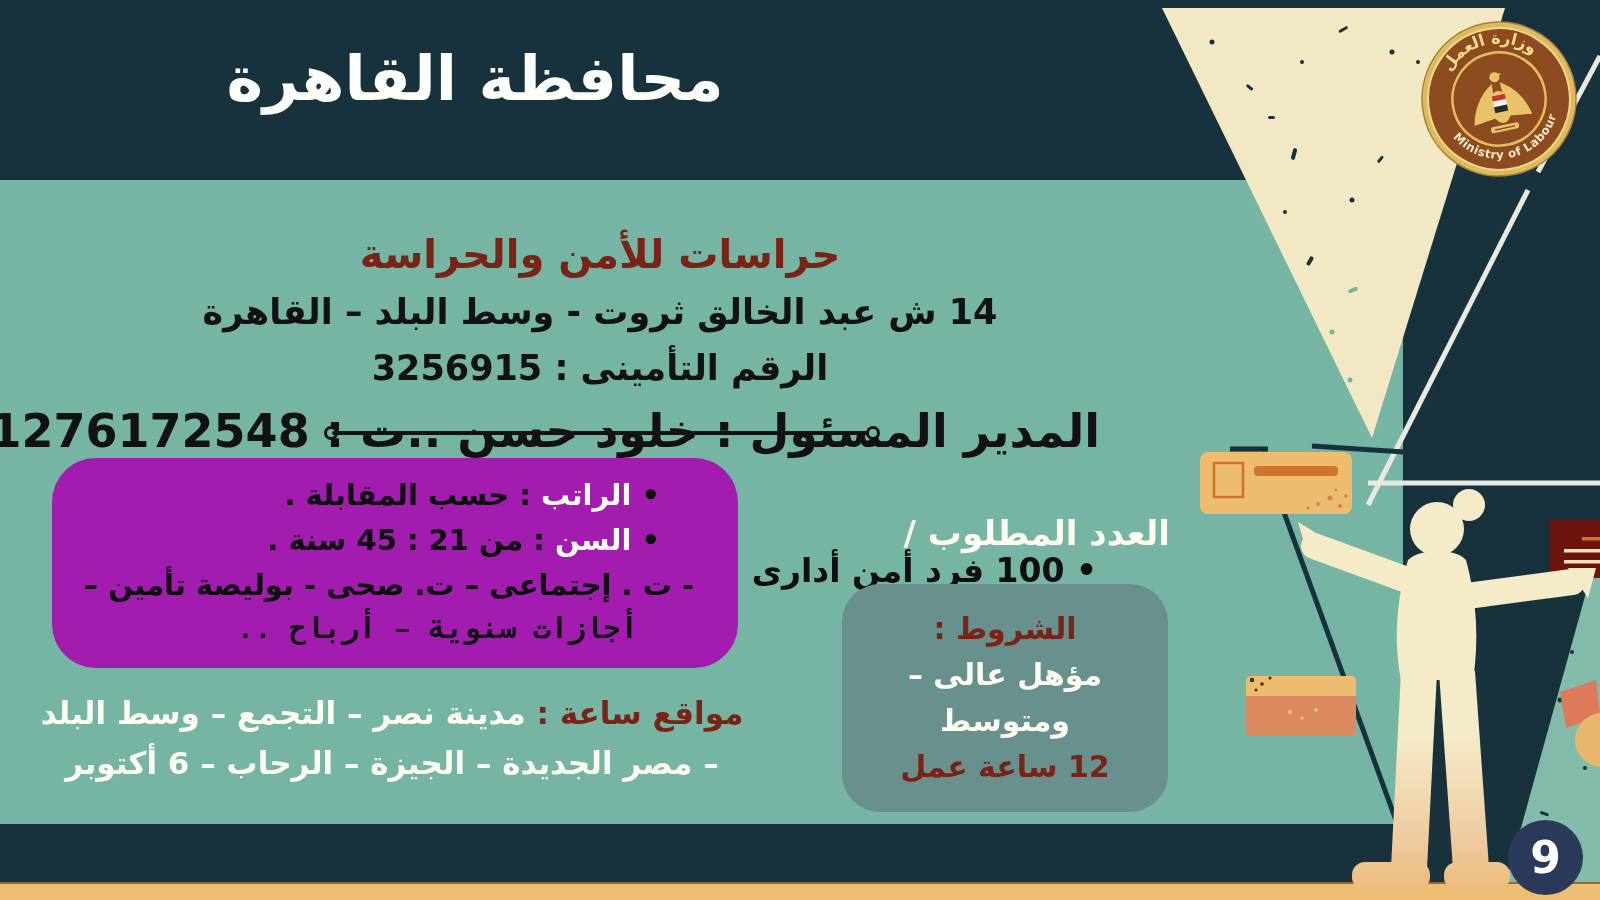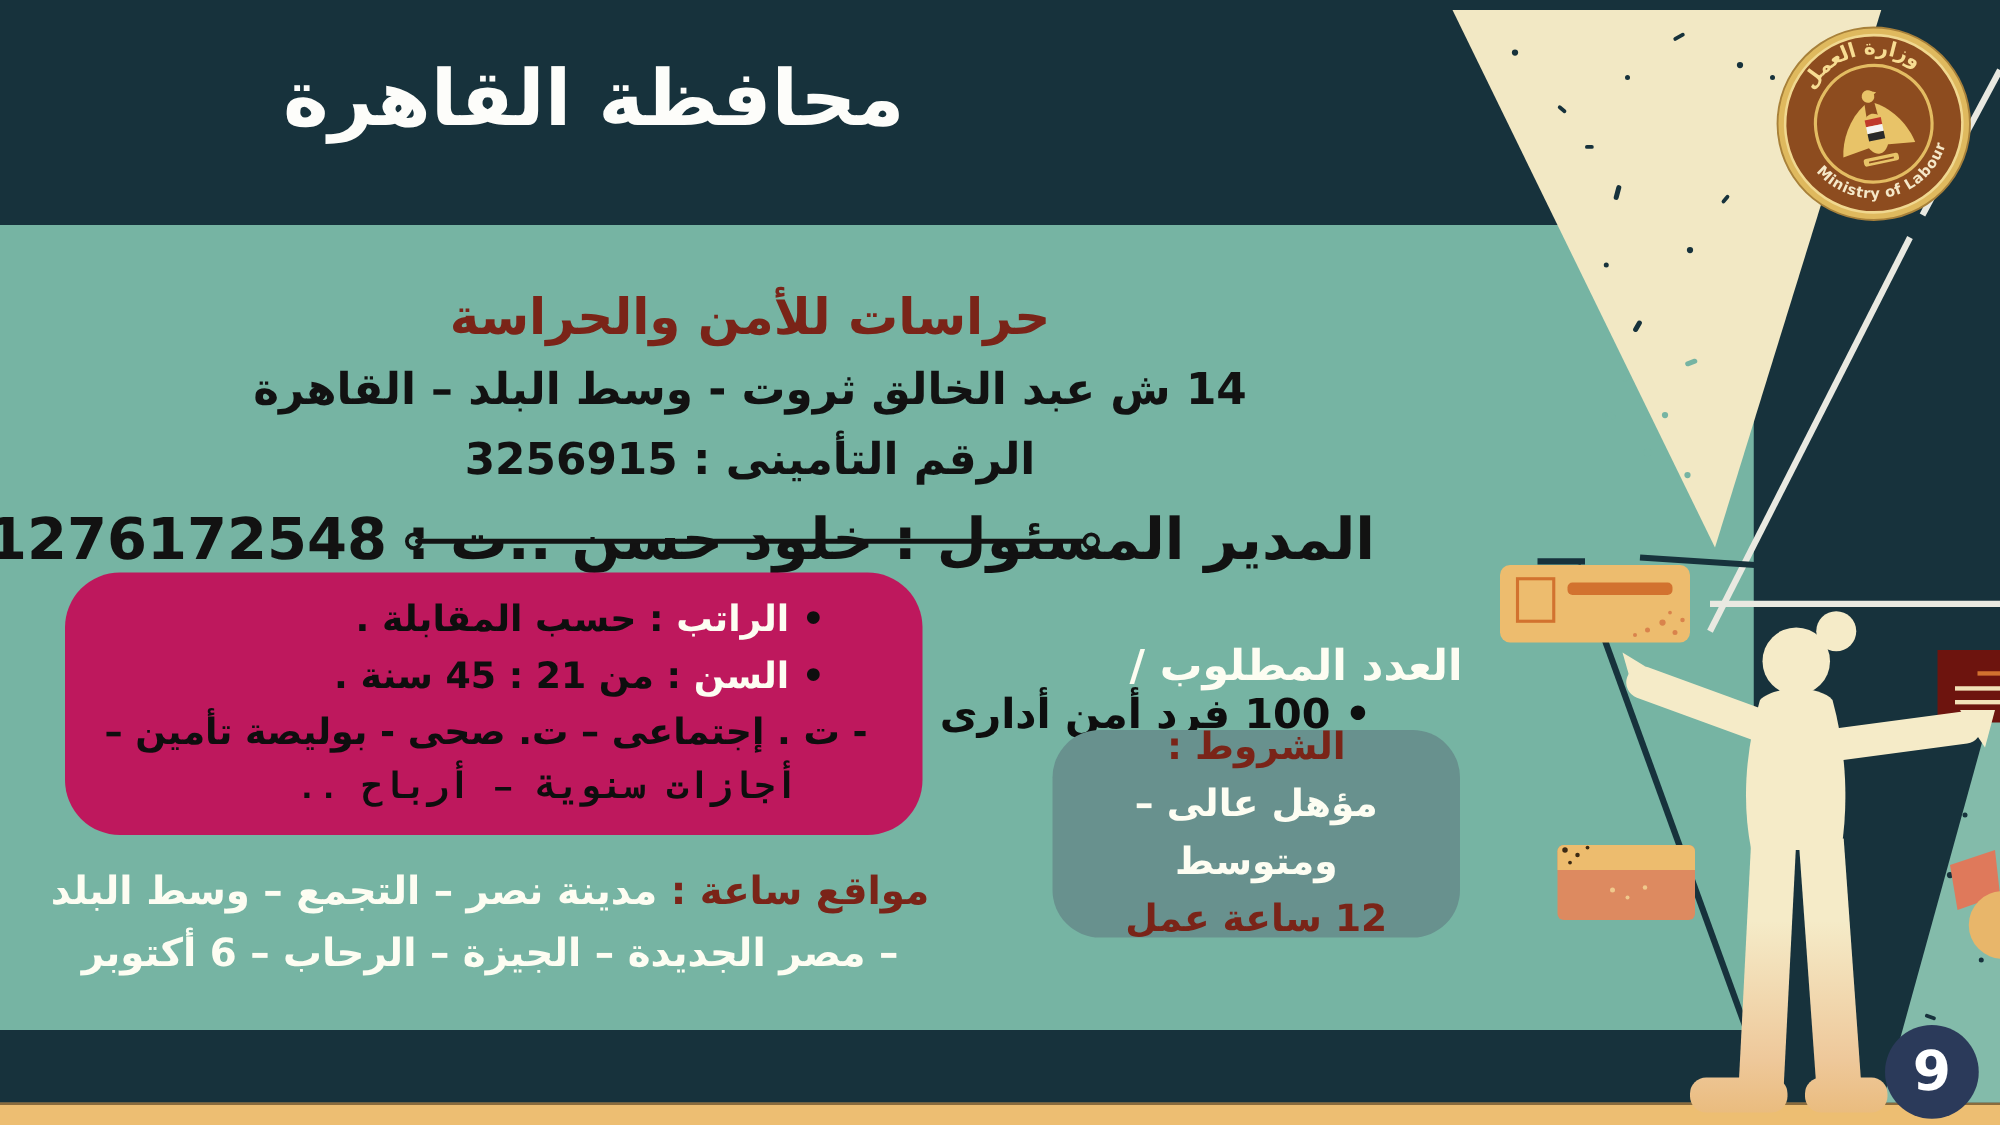--- a/index.html
+++ b/index.html
@@ -20,32 +20,32 @@
   .company-title{top:198px;left:100px;width:1000px;text-align:center;font-size:40px;color:#7a2418;}
   .address-line{top:259px;left:100px;width:1000px;text-align:center;font-size:35px;color:#121212;}
   .insurance-line{top:315px;left:100px;width:1000px;text-align:center;font-size:35px;color:#121212;}
   .manager-line{top:371px;left:100px;width:1000px;text-align:center;font-size:46px;color:#121212;}
   .divider{position:absolute;left:324px;top:426px;width:556px;height:14px;z-index:3;}
   .divider .line{position:absolute;left:8px;right:8px;top:5px;height:4px;background:#131313;border-radius:2px;}
   .divider .dot{position:absolute;top:0;width:8px;height:8px;border:3px solid #131313;border-radius:50%;background:#76b4a3;}
   .divider .dot.left{left:0;}
   .divider .dot.right{right:0;}
   .benefits-box{
-    position:absolute;left:52px;top:458px;width:686px;height:210px;background:#be185d;
+    position:absolute;left:52px;top:458px;width:686px;height:210px;background:#a21caf;
     border-radius:44px;z-index:3;direction:rtl;display:flex;flex-direction:column;justify-content:center;
     padding:0 44px 0 18px;box-sizing:border-box;font-size:29px;line-height:45px;color:#0e0e0e;text-align:right;
   }
   .benefits-box .ln{white-space:nowrap;}
   .benefits-box .indent-a{padding-right:34px;}
   .benefits-box .indent-b{padding-right:56px;font-family:Liberation Mono, monospace;}
   .benefits-box .wlabel{color:#fdfdf2;}
   .required-title{top:480px;right:430px;left:auto;font-size:34px;color:#fdfdf2;}
   .required-value{top:518px;right:503px;left:auto;font-size:33px;color:#0e0e0e;}
   .conditions-box{
-    position:absolute;left:842px;top:584px;width:326px;height:166px;background:#68918e;
+    position:absolute;left:842px;top:584px;width:326px;height:228px;background:#68918e;
     border-radius:38px;z-index:3;direction:rtl;display:flex;flex-direction:column;justify-content:center;
     align-items:center;font-size:30px;line-height:46px;text-align:center;
   }
   .conditions-box .maroon{color:#7a2418;}
   .conditions-box .white{color:#fdfdf2;}
   .locations{
     position:absolute;left:16px;top:688px;width:752px;z-index:3;direction:rtl;text-align:center;
     font-size:31px;line-height:50px;color:#fdfdf2;
   }
   .locations .maroon{color:#7a2418;}

